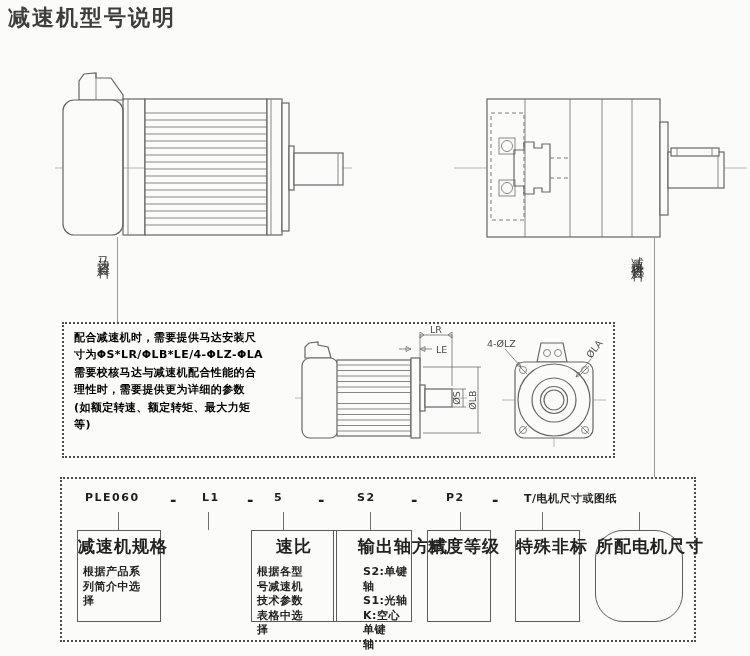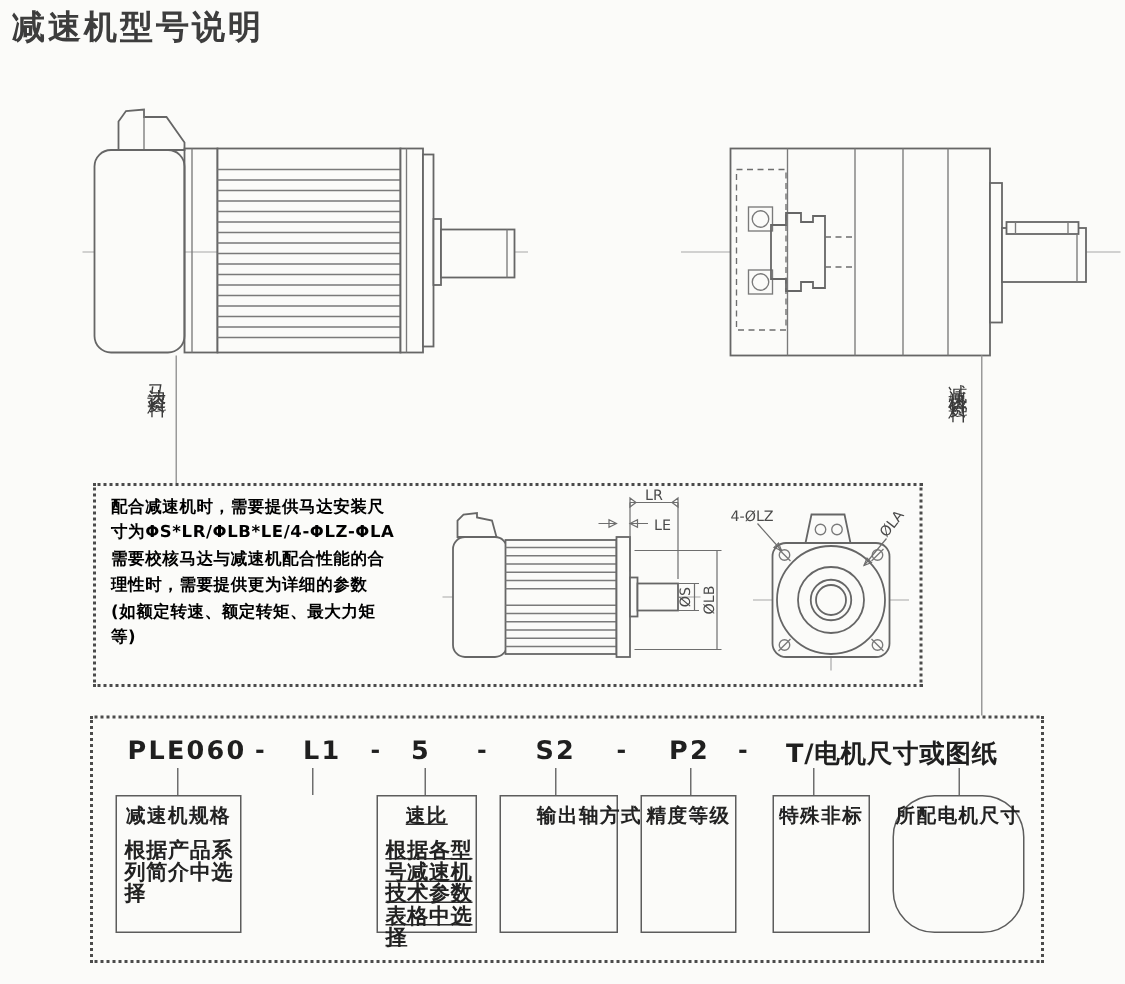--- a/index.html
+++ b/index.html
@@ -33,39 +33,39 @@
   #note-text{
     left:74px;top:329px;width:244px;
     font-size:11px;line-height:17.4px;font-weight:600;
     letter-spacing:0.4px;color:#000000;
     white-space:pre-line;
   }
 
   #model-box{left:60px;top:477px;width:632px;height:161px;}
   .code{
     position:absolute;top:12px;
-    font-size:17px;font-weight:600;color:#1f1f1f;letter-spacing:1.5px;
+    font-size:11px;font-weight:600;color:#1f1f1f;letter-spacing:1.5px;
     white-space:nowrap;
   }
   .code.cjk{letter-spacing:0.5px;}
   .dash{position:absolute;top:12px;font-size:15.5px;font-weight:600;color:#1f1f1f;}
   .cl{position:absolute;top:33px;width:1px;height:18px;background:#6e6e6e;}
   .sb{
     position:absolute;top:51px;height:92px;
     border:1.5px solid #5c5c5c;background:transparent;
     box-sizing:border-box;
   }
   .sb .t{
     text-align:center;margin-top:4px;
-    font-size:13px;font-weight:600;letter-spacing:1px;color:#222;
+    font-size:17px;font-weight:600;letter-spacing:1px;color:#222;
     white-space:nowrap;
   }
   .sb .d{
     margin:7px 2px 0 5px;
-    font-size:14px;line-height:14.6px;font-weight:600;
+    font-size:11px;line-height:14.6px;font-weight:600;
     letter-spacing:0.5px;color:#222;
     white-space:pre-line;
   }
 
   svg{overflow:visible;}
   .ln{stroke:#666;stroke-width:1.2;fill:none;}
   .lnf{stroke:#666;stroke-width:1.2;fill:#fbfbf9;}
   .thin{stroke:#7a7a7a;stroke-width:0.9;fill:none;}
   .cline{stroke:#a8a8a8;stroke-width:0.8;fill:none;}
   .dsh{stroke:#6e6e6e;stroke-width:0.9;fill:none;stroke-dasharray:4 3;}
@@ -230,30 +230,34 @@
     <div class="cl" style="left:398px;"></div>
     <div class="cl" style="left:480px;"></div>
     <div class="cl" style="left:577px;"></div>
 
     <div class="sb" style="left:15px;width:84px;">
       <div class="t">减速机规格</div>
       <div class="d">根据产品系
 列简介中选
 择</div>
     </div>
-    <div class="sb" style="left:189px;width:67px;text-decoration:underline;">
+    <div class="sb" style="left:189px;width:86px;">
       <div class="t">速比</div>
       <div class="d">根据各型
 号减速机
 技术参数
 表格中选
 择</div>
     </div>
     <div class="sb" style="left:271px;width:79px;padding-left:24px;">
       <div class="t">输出轴方式</div>
+      <div class="d">S2:单键轴
+S1:光轴
+K:空心单键
+轴</div>
     </div>
     <div class="sb" style="left:365px;width:64px;">
       <div class="t">精度等级</div>
     </div>
     <div class="sb" style="left:453px;width:65px;">
       <div class="t">特殊非标</div>
       <div class="d"></div>
     </div>
     <div class="sb" style="left:533px;width:88px;border-radius:28px;">
       <div class="t">所配电机尺寸</div>

